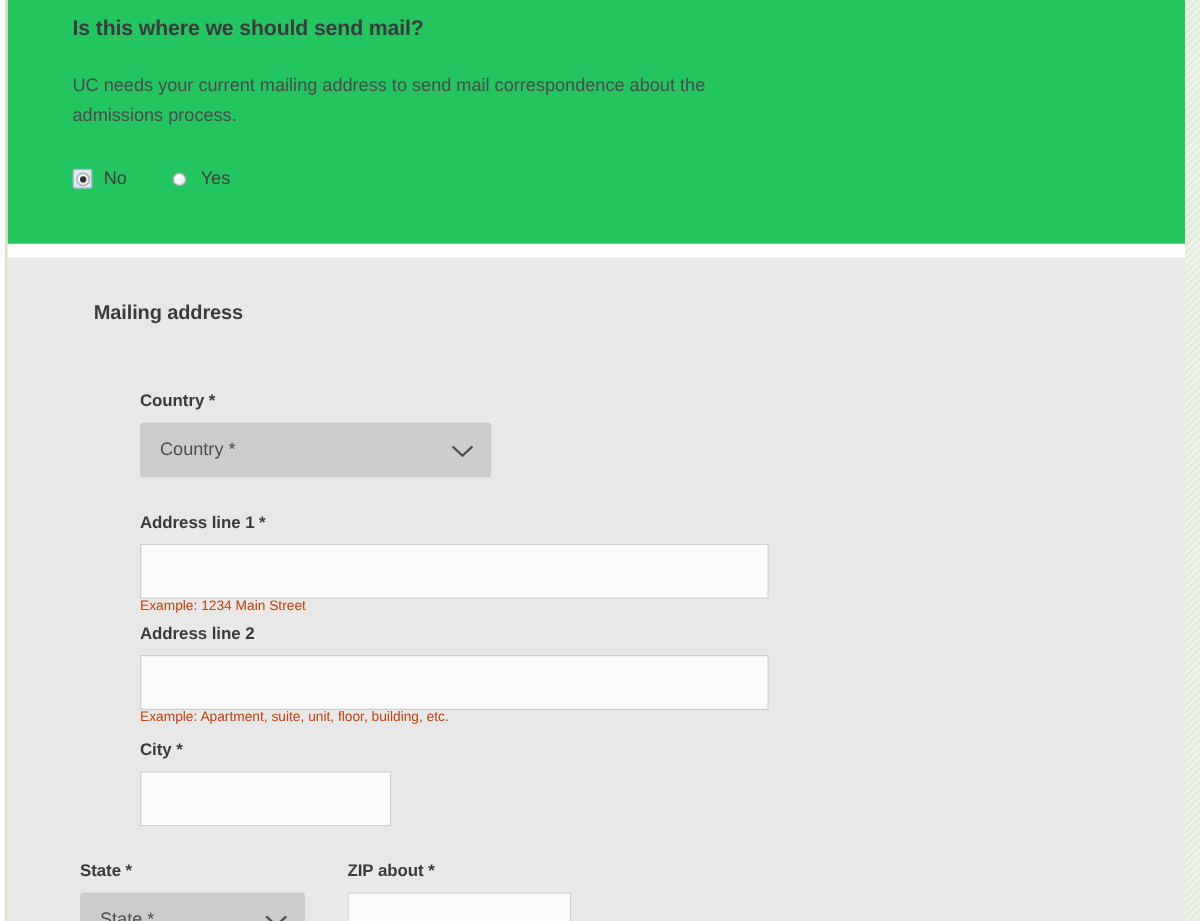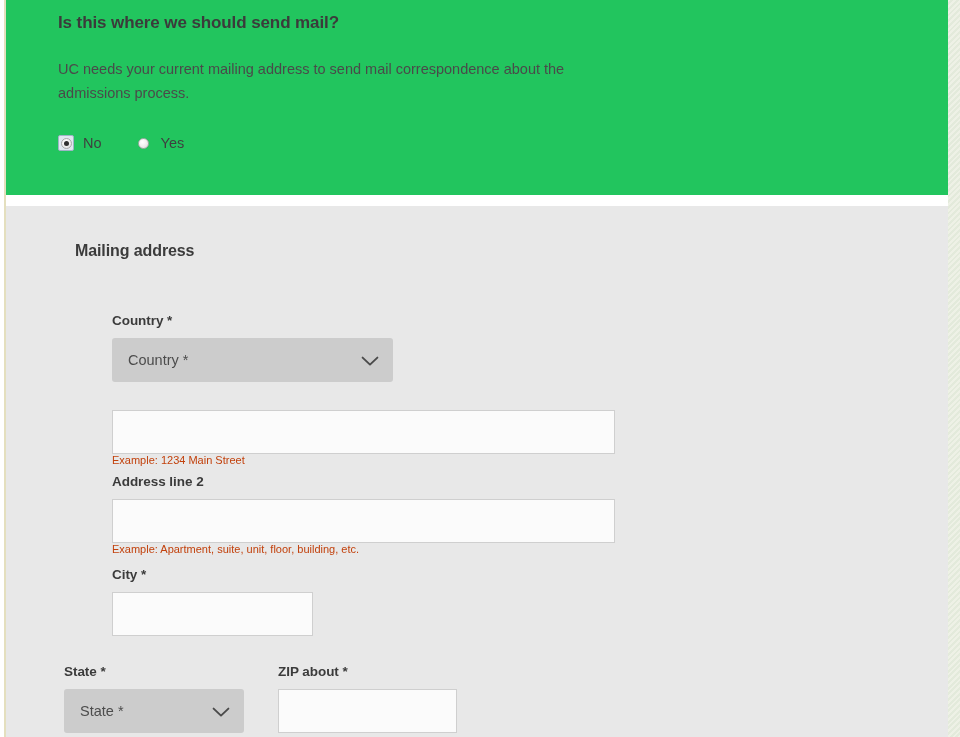--- a/index.html
+++ b/index.html
@@ -276,20 +276,21 @@
           <button type="button" class="select-btn">Country *</button>
           <span class="chevron">
             <svg width="18" height="11" viewBox="0 0 18 11" aria-hidden="true">
               <path d="M1.6 1.6 L9 8.6 L16.4 1.6" fill="none" stroke="#4a4a4a" stroke-width="1.9" stroke-linecap="round" stroke-linejoin="round"></path>
             </svg>
           </span>
         </span>
       </div>
 
       <div class="field gap-addr1">
+        <span class="field-label label-gap">Address line 1 *</span>
         <input type="text" class="text-input w-addr" placeholder="" style="">
         <span class="hint w-addr">Example: 1234 Main Street</span>
       </div>
 
       <div class="field gap-addr2">
         <span class="field-label label-gap">Address line 2</span>
         <input type="text" class="text-input w-addr" placeholder="" style="">
         <span class="hint w-addr">Example: Apartment, suite, unit, floor, building, etc.</span>
       </div>
 

